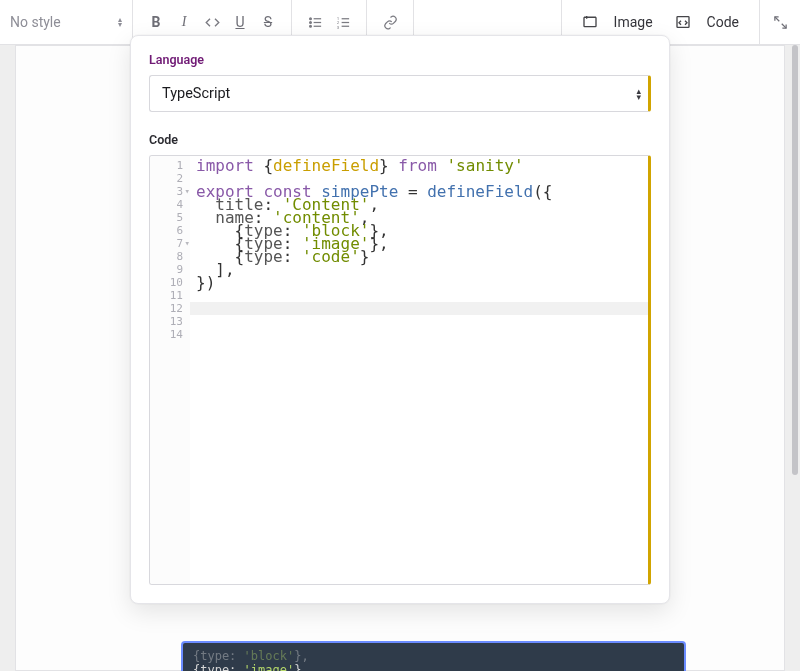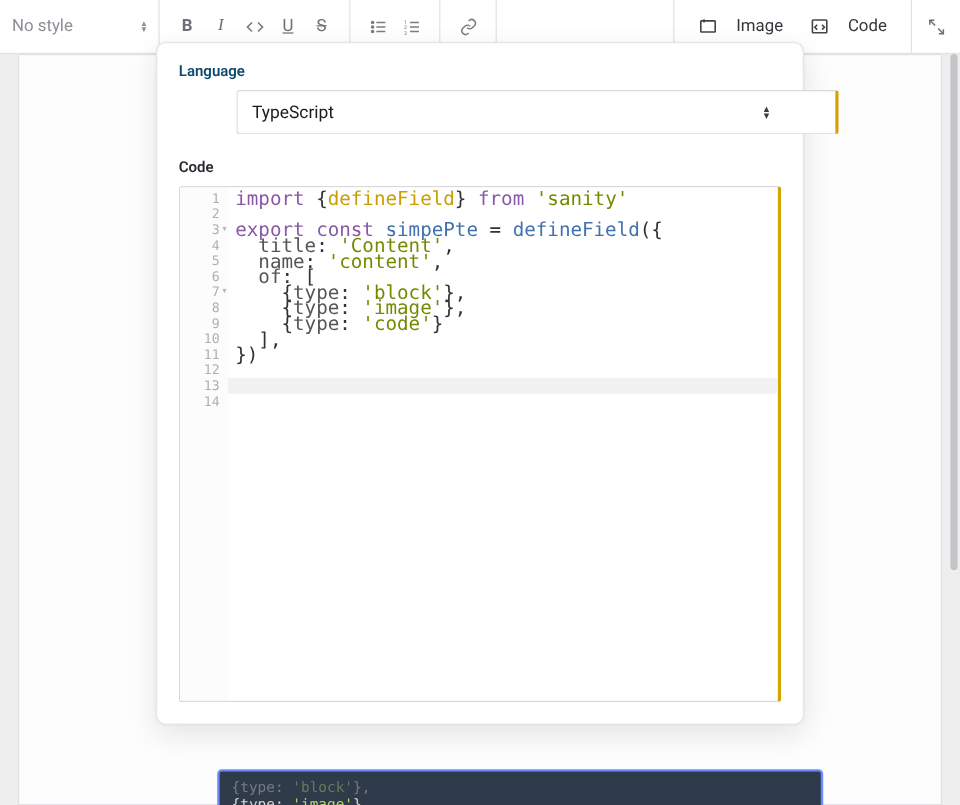--- a/index.html
+++ b/index.html
@@ -26,23 +26,23 @@
   
   .page-scroll { position:absolute; right:2px; top:45px; width:6px; height:430px; background:#c4c4c8; border-radius:3px; }
 
   
   .overlay { position:absolute; inset:0; top:45px; display:flex; align-items:flex-start; justify-content:center; pointer-events:none; }
   .dialog { pointer-events:auto; margin-top:-10px; width:540px; background:#fff; border:1px solid #e5e5e9; border-radius:8px; box-shadow:0 0 0 1px rgba(0,0,0,0.02), 0 8px 24px rgba(0,0,0,0.10); display:flex; flex-direction:column; }
   .dlg-head { display:flex; align-items:center; justify-content:space-between; padding:14px 18px; border-bottom:1px solid #eceaee;}
   .dlg-title { font-size:15px; font-weight:600; color:#1b1b1f; }
   .dlg-close { width:20px; height:20px; display:flex; align-items:center; justify-content:center; color:#5b5b63; cursor:pointer; }
   .dlg-body { padding:16px 18px 18px; }
-  .field-label { font-size:12.5px; font-weight:600; color:#0c4a6e; margin-bottom:8px;}
+  .field-label { font-size:12.5px; font-weight:600; color:#701a75; margin-bottom:8px;}
   .select-wrap { position:relative; }
-  .select { width:100%; height:37px; border:1px solid #d8d8dd; border-right:3px solid #d1a400; border-radius:3px; padding:0 34px 0 12px; font-size:14.5px; color:#1b1b1f; display:flex; align-items:center; background:#fff;margin-left:48px; }
+  .select { width:100%; height:37px; border:1px solid #d8d8dd; border-right:3px solid #d1a400; border-radius:3px; padding:0 34px 0 12px; font-size:14.5px; color:#1b1b1f; display:flex; align-items:center; background:#fff; }
   .sel-caret { position:absolute; right:10px; top:50%; transform:translateY(-50%); display:flex; flex-direction:column; line-height:6px; font-size:9px; color:#3a3a40; }
 
   .code-label { margin-top:20px; font-size:12.5px; font-weight:600; color:#2a2a30; margin-bottom:8px; }
   .code-box { height:430px; border:1px solid #d8d8dd; border-right:3px solid #d1a400; border-radius:3px; display:flex; background:#fbfbfb; overflow:hidden; }
   .gutter { width:40px; background:#fcfcfc; border-right:none; padding-top:3px; display:flex; flex-direction:column; align-items:flex-end; font-family:Menlo,Consolas,monospace; font-size:11px; color:#aeaeb6; }
   .gutter .ln { height:13px; line-height:13px; padding-right:7px; position:relative;}
   .gutter .ln.fold::before { content:"▾"; position:absolute; left:8px; font-size:9px; color:#b8b8be;}
   .code-area { flex:1; padding-top:3px; font-family:Menlo,Consolas,monospace; font-size:16px; color:#333; background:#fff; }
   .line { height:13px; line-height:13px; white-space:pre; padding-left:6px; }
   .line.cursor-line { background:#f1f1f1; }
@@ -183,21 +183,20 @@
               <div class="ln">12</div>
               <div class="ln">13</div>
               <div class="ln">14</div>
             </div>
         <div class="code-area" id="code-area">
               <div class="line"><span class="tok-k">import </span><span>{</span><span class="tok-v">defineField</span><span>} </span><span class="tok-k">from </span><span class="tok-s">'sanity'</span></div>
               <div class="line">&nbsp;</div>
               <div class="line"><span class="tok-k">export </span><span class="tok-k">const </span><span class="tok-o">simpePte</span><span> = </span><span class="tok-o">defineField</span><span>({</span></div>
               <div class="line"><span>  </span><span class="tok-attr">title</span><span>: </span><span class="tok-s">'Content'</span><span>,</span></div>
               <div class="line"><span>  </span><span class="tok-attr">name</span><span>: </span><span class="tok-s">'content'</span><span>,</span></div>
-              <div class="line"><span>  </span><span class="tok-attr">of</span><span>: [</span></div>
               <div class="line"><span>    {</span><span class="tok-attr">type</span><span>: </span><span class="tok-s">'block'</span><span>},</span></div>
               <div class="line"><span>    {</span><span class="tok-attr">type</span><span>: </span><span class="tok-s">'image'</span><span>},</span></div>
               <div class="line"><span>    {</span><span class="tok-attr">type</span><span>: </span><span class="tok-s">'code'</span><span>}</span></div>
               <div class="line"><span>  ],</span></div>
               <div class="line"><span>})</span></div>
               <div class="line">&nbsp;</div>
               <div class="line cursor-line">&nbsp;</div>
             </div>
       </div>
     </div>

